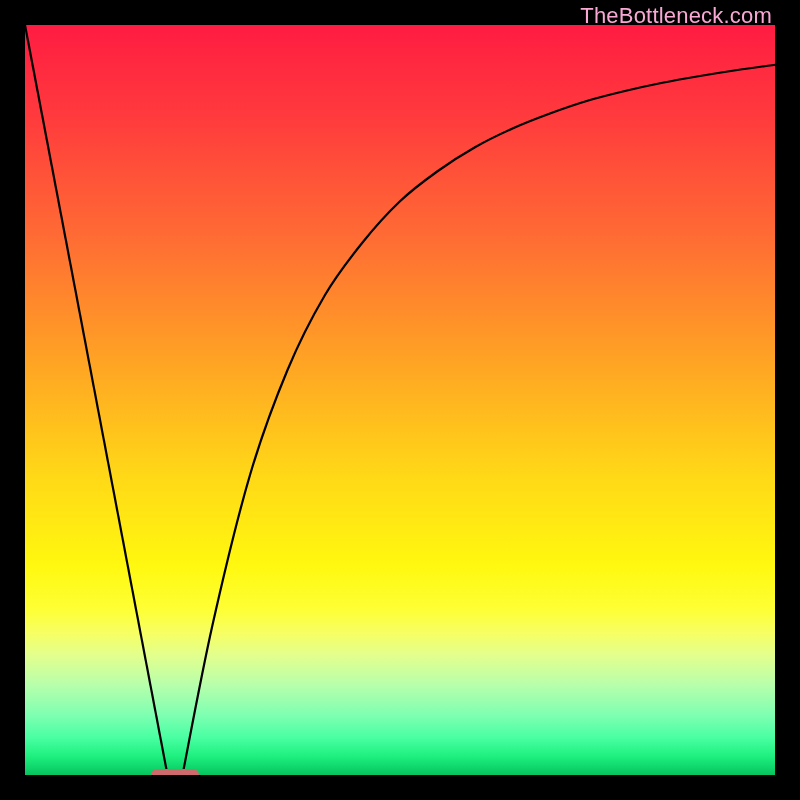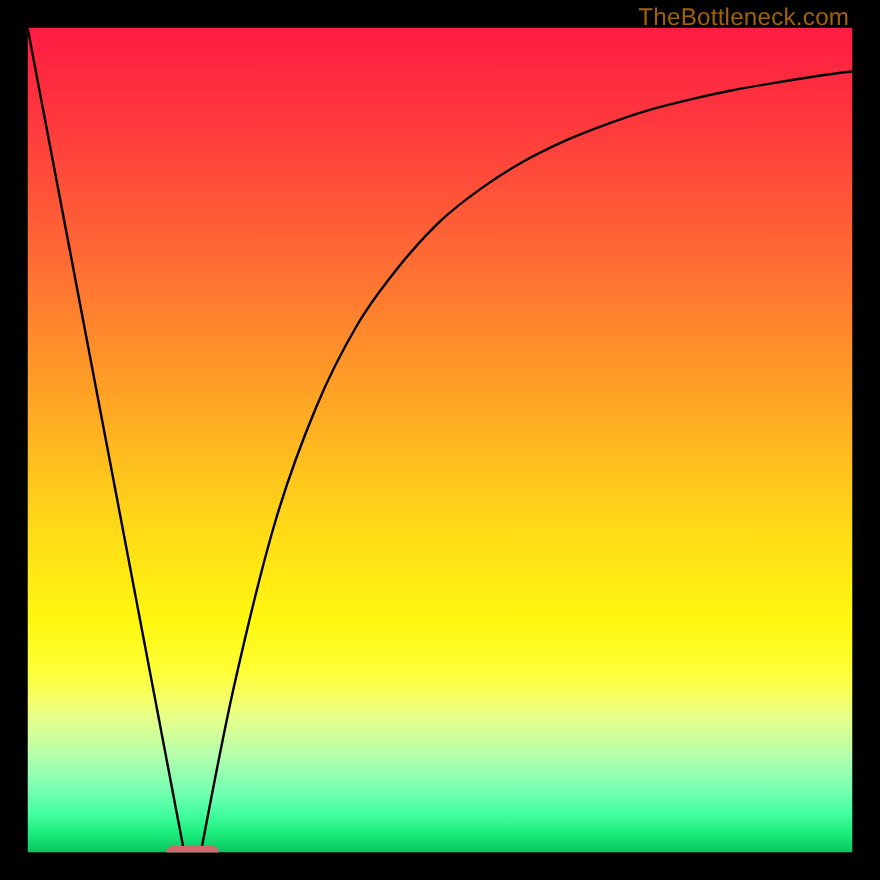--- a/index.html
+++ b/index.html
@@ -26,21 +26,21 @@
     overflow: hidden;
   }
   .gradient-bg {
     position: absolute;
     left: 0; top: 0; right: 0; bottom: 0;
   }
   .watermark {
     position: absolute;
     top: 3px;
     right: 28px;
-    color: #a16207;
+    color: #f9a8d4;
     font-size: 22px;
     letter-spacing: 0.2px;
     font-weight: 400;
   }
   svg.curve {
     position: absolute;
     left: 0; top: 0;
     width: 100%;
     height: 100%;
   }

